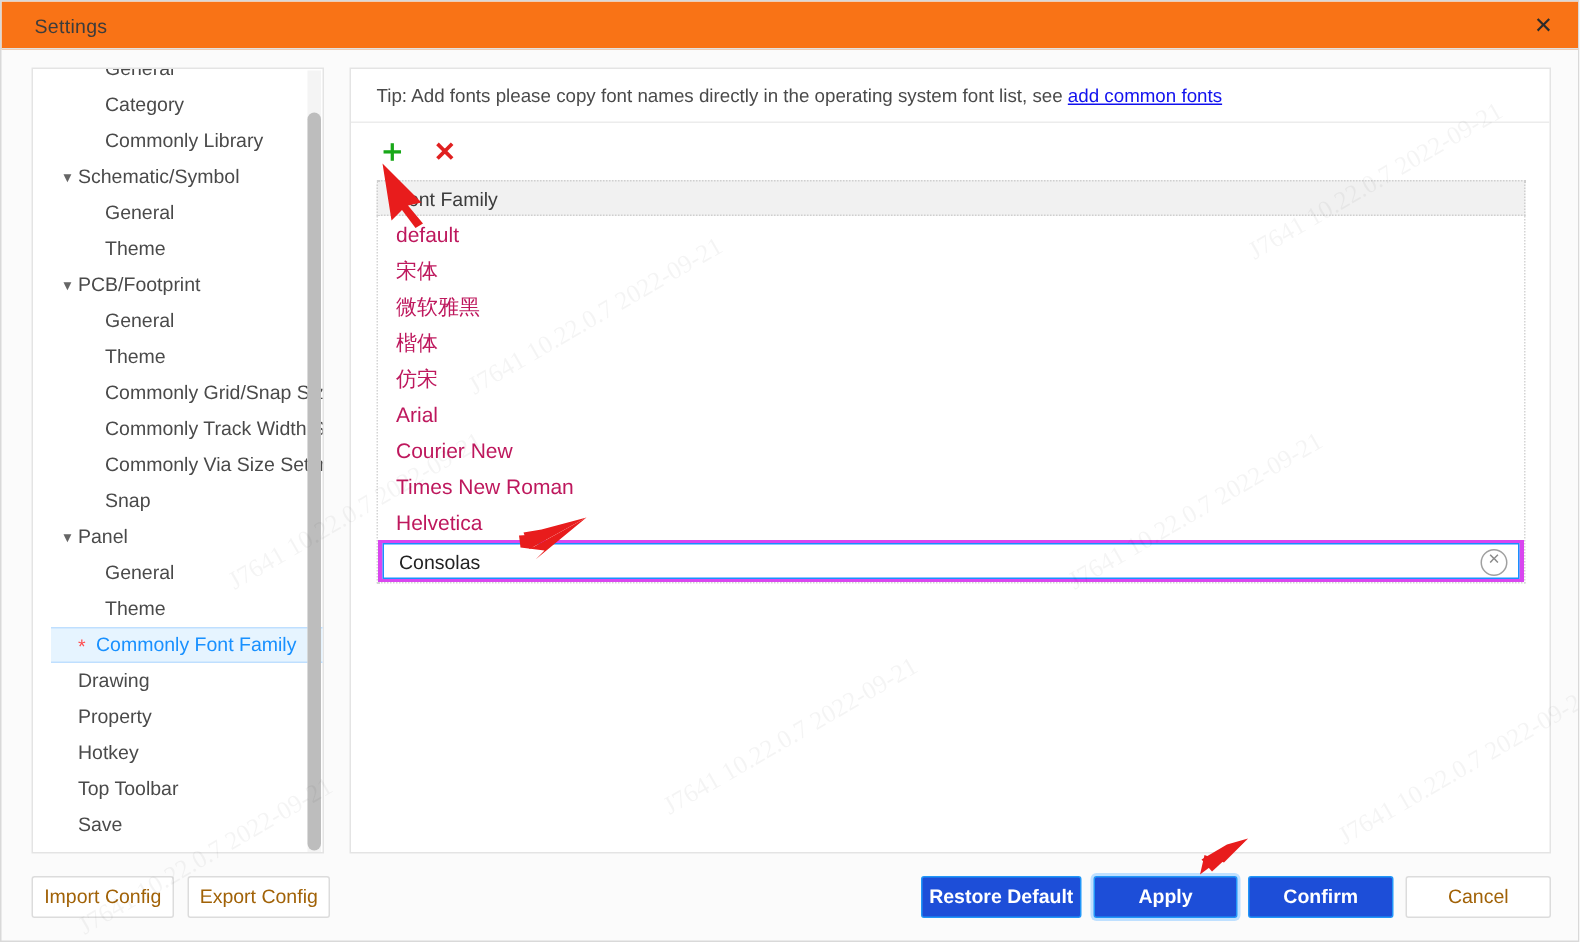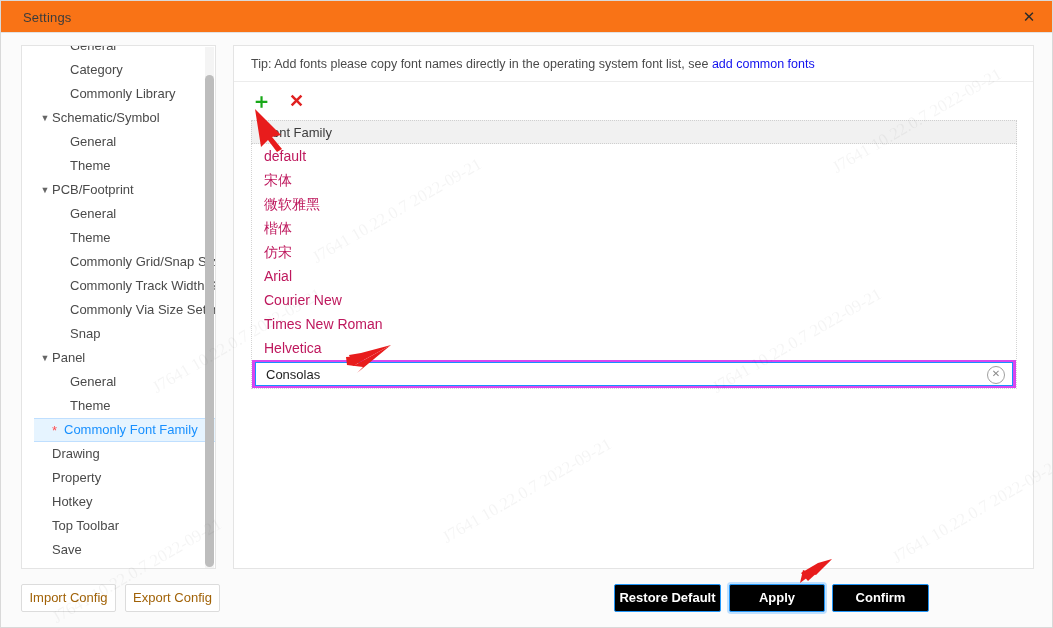--- a/index.html
+++ b/index.html
@@ -137,20 +137,21 @@
   }
   #tip-text {
     position: absolute;
     left: 17px; top: 11px;
     font-size: 12.5px;
     color: #4a4a4a;
     white-space: nowrap;
   }
   #tip-link {
     color: #1111ee;
+    text-decoration: underline;
     cursor: pointer;
   }
 
   #toolbar {
     position: absolute;
     left: 17px; top: 44px;
     height: 22px;
     display: flex;
     align-items: center;
     gap: 17px;
@@ -264,21 +265,21 @@
     cursor: pointer;
     user-select: none;
     white-space: nowrap;
   }
   .btn-ghost {
     background: #fff;
     border: 1px solid #dcdcdc;
     color: #a16207;
   }
   .btn-primary {
-    background: #000000;
+    background: #1d4ed8;
     border: 1px solid #2196f8;
     color: #ffffff;
     font-weight: bold;
   }
   #btn-import  { left: 20px;  top: 15px; width: 95px; }
   #btn-export  { left: 124px; top: 15px; width: 95px; }
   #btn-restore { left: 613px; top: 15px; width: 107px; }
   #btn-apply   { left: 728px; top: 15px; width: 96px; }
   #btn-confirm { left: 831px; top: 15px; width: 97px; }
   #btn-cancel  { left: 936px; top: 15px; width: 97px; }
@@ -376,20 +377,21 @@
 
     <div id="main-scroll-track"></div>
   </div>
 
   <div id="footer">
     <div class="btn btn-ghost" id="btn-import">Import Config</div>
     <div class="btn btn-ghost" id="btn-export">Export Config</div>
     <div class="btn btn-primary" id="btn-restore">Restore Default</div>
     <div class="btn btn-primary focus-ring" id="btn-apply">Apply</div>
     <div class="btn btn-primary" id="btn-confirm">Confirm</div>
+    <div class="btn btn-ghost" id="btn-cancel">Cancel</div>
   </div>
 
   <svg class="arrow" style="left:250px; top:104px;" width="56" height="48" viewBox="0 0 56 48">
     <polygon points="4,4 30,30 21,32 31,44 26,47 17,35 10,42" fill="#e81c1c"></polygon>
   </svg>
 
   <svg class="arrow" style="left:338px; top:342px;" width="56" height="32" viewBox="0 0 56 32">
     <polygon points="52,2 16,22 23,13 7,14 8,22 24,24 18,30" fill="#e81c1c"></polygon>
     <polygon points="52,2 14,23 10,12 22,10" fill="#e81c1c"></polygon>
   </svg>

